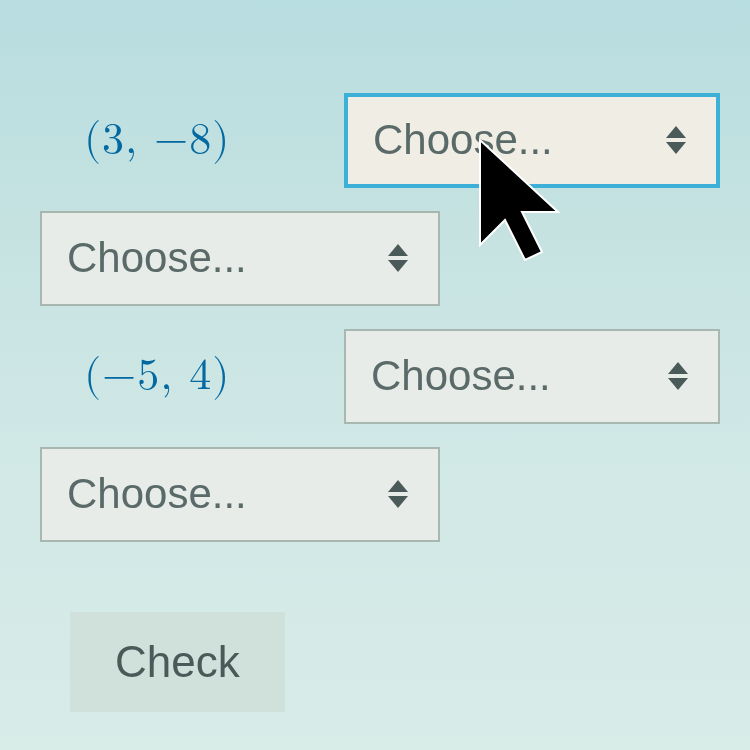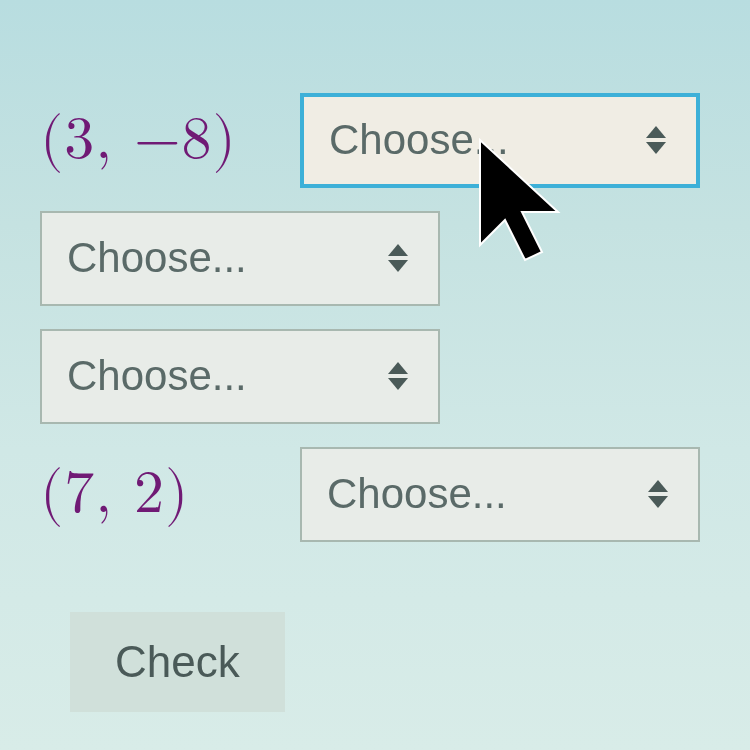--- a/index.html
+++ b/index.html
@@ -18,25 +18,26 @@
     .container {
       padding: 90px 30px 30px 40px;
     }
     .row {
       display: flex;
       align-items: center;
       margin-bottom: 18px;
       height: 100px;
     }
     .coord-label {
-      font-size: 60px;
-      color: #701a75;
+      font-size: 44px;
+      color: #0369a1;
       width: 260px;
       font-family: 'Latin Modern Math', 'Cambria Math', Georgia, serif;
       letter-spacing: 1px;
+      margin-left: 44px;
     }
     .dropdown {
       flex: 1;
       max-width: 400px;
       height: 95px;
       background: #e8ece8;
       border: 2px solid #a8b8b0;
       display: flex;
       align-items: center;
       justify-content: space-between;
@@ -114,31 +115,31 @@
     <div class="dropdown">
       <span class="dropdown-text">Choose...</span>
       <span class="updown-icon">
         <span class="arrow-up"></span>
         <span class="arrow-down"></span>
       </span>
     </div>
   </div>
 
   <div class="row">
+    <div class="coord-label">(−5, 4)</div>
     <div class="dropdown">
       <span class="dropdown-text">Choose...</span>
       <span class="updown-icon">
         <span class="arrow-up"></span>
         <span class="arrow-down"></span>
       </span>
     </div>
   </div>
 
   <div class="row">
-    <div class="coord-label">(7, 2)</div>
     <div class="dropdown">
       <span class="dropdown-text">Choose...</span>
       <span class="updown-icon">
         <span class="arrow-up"></span>
         <span class="arrow-down"></span>
       </span>
     </div>
   </div>
 
   <button class="check-button">Check</button>

